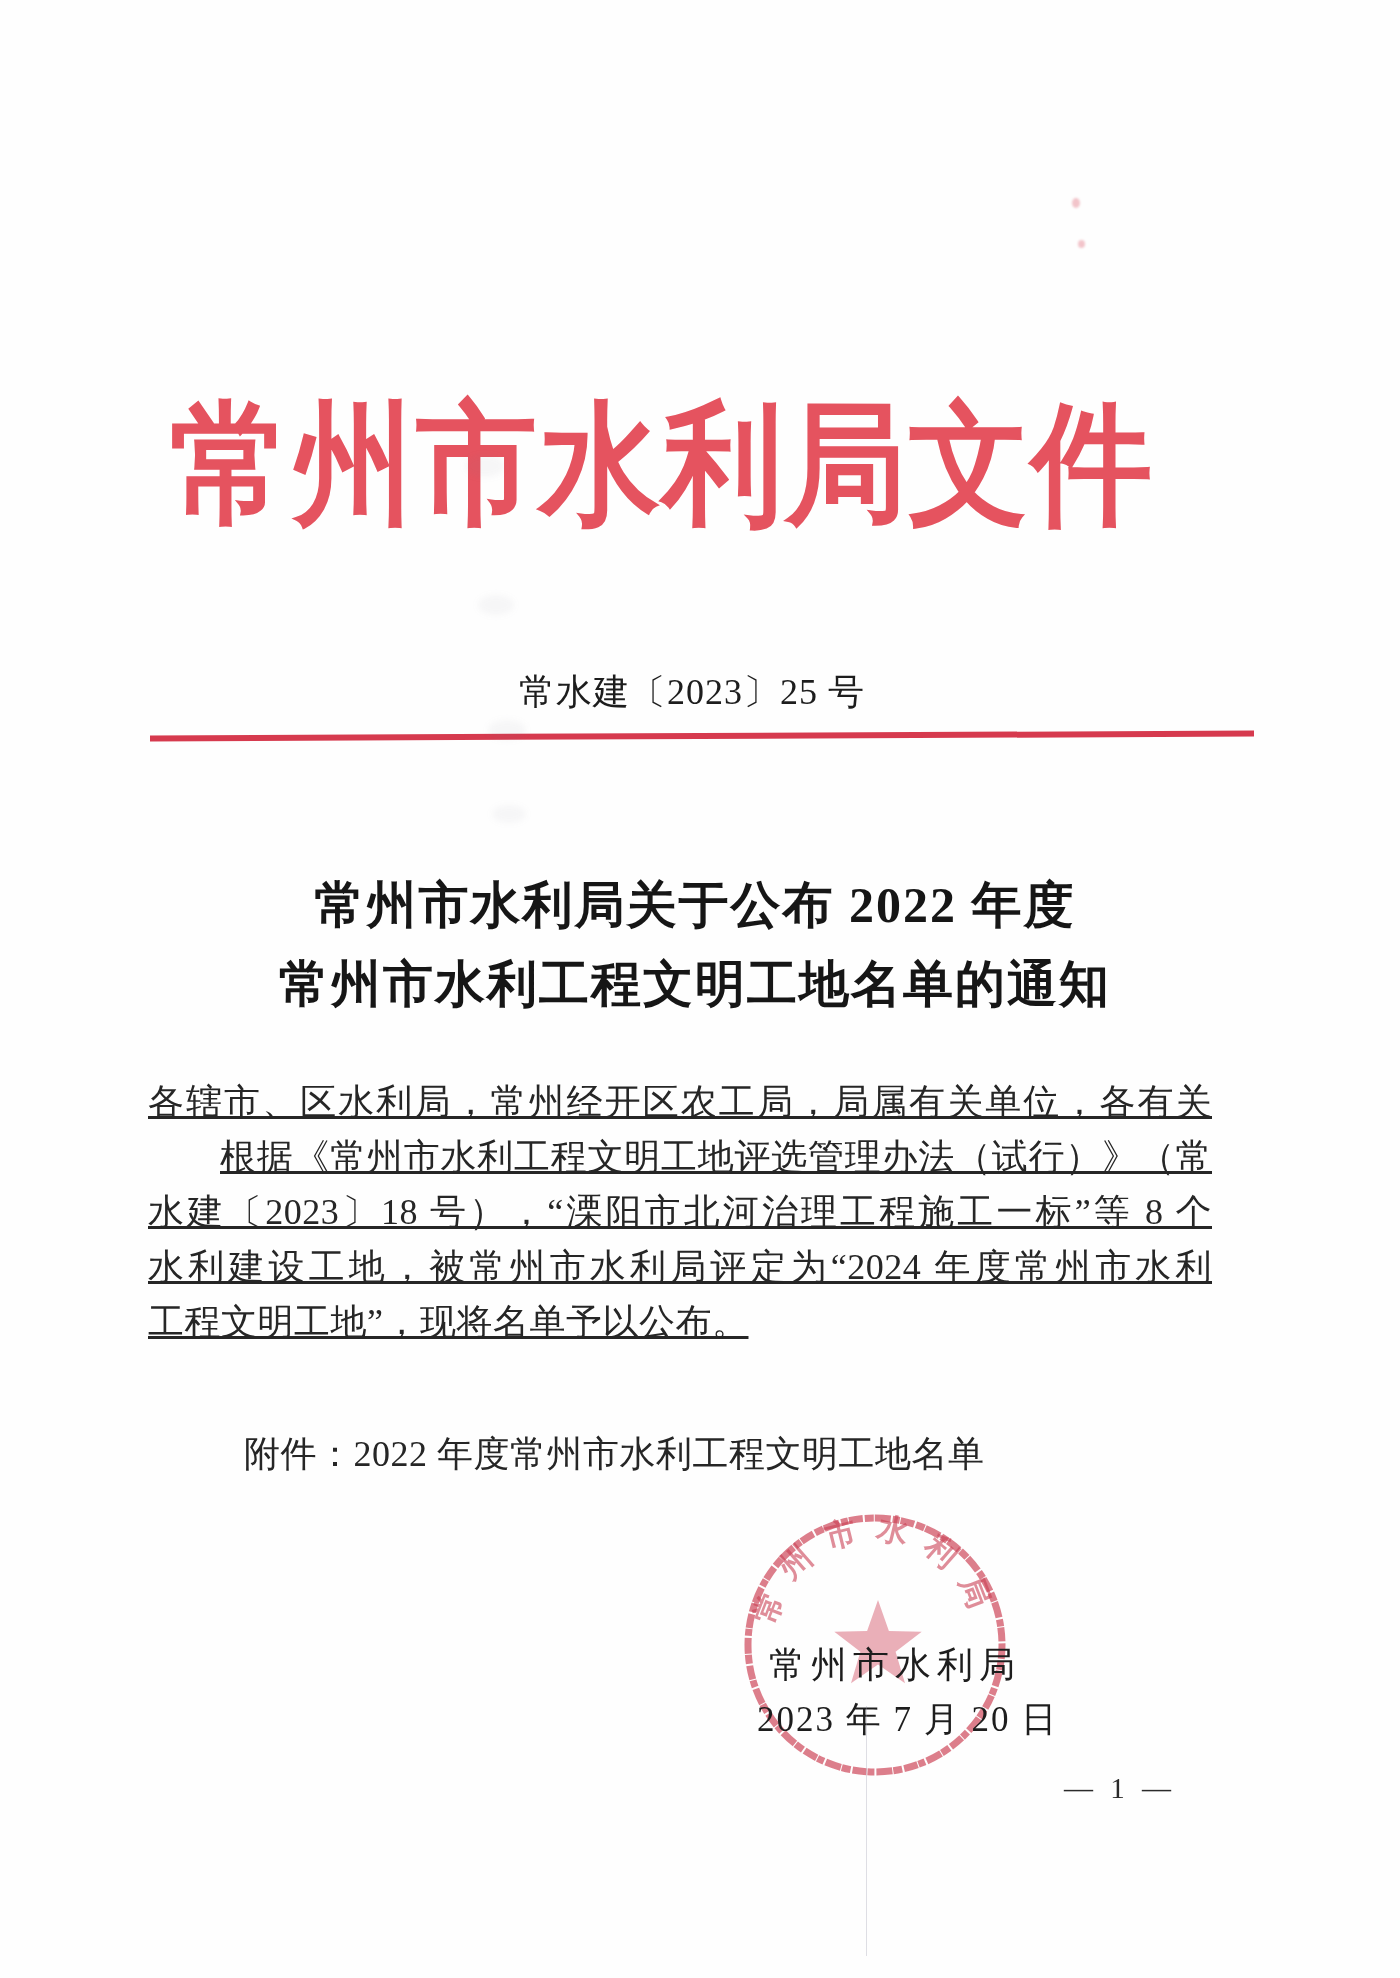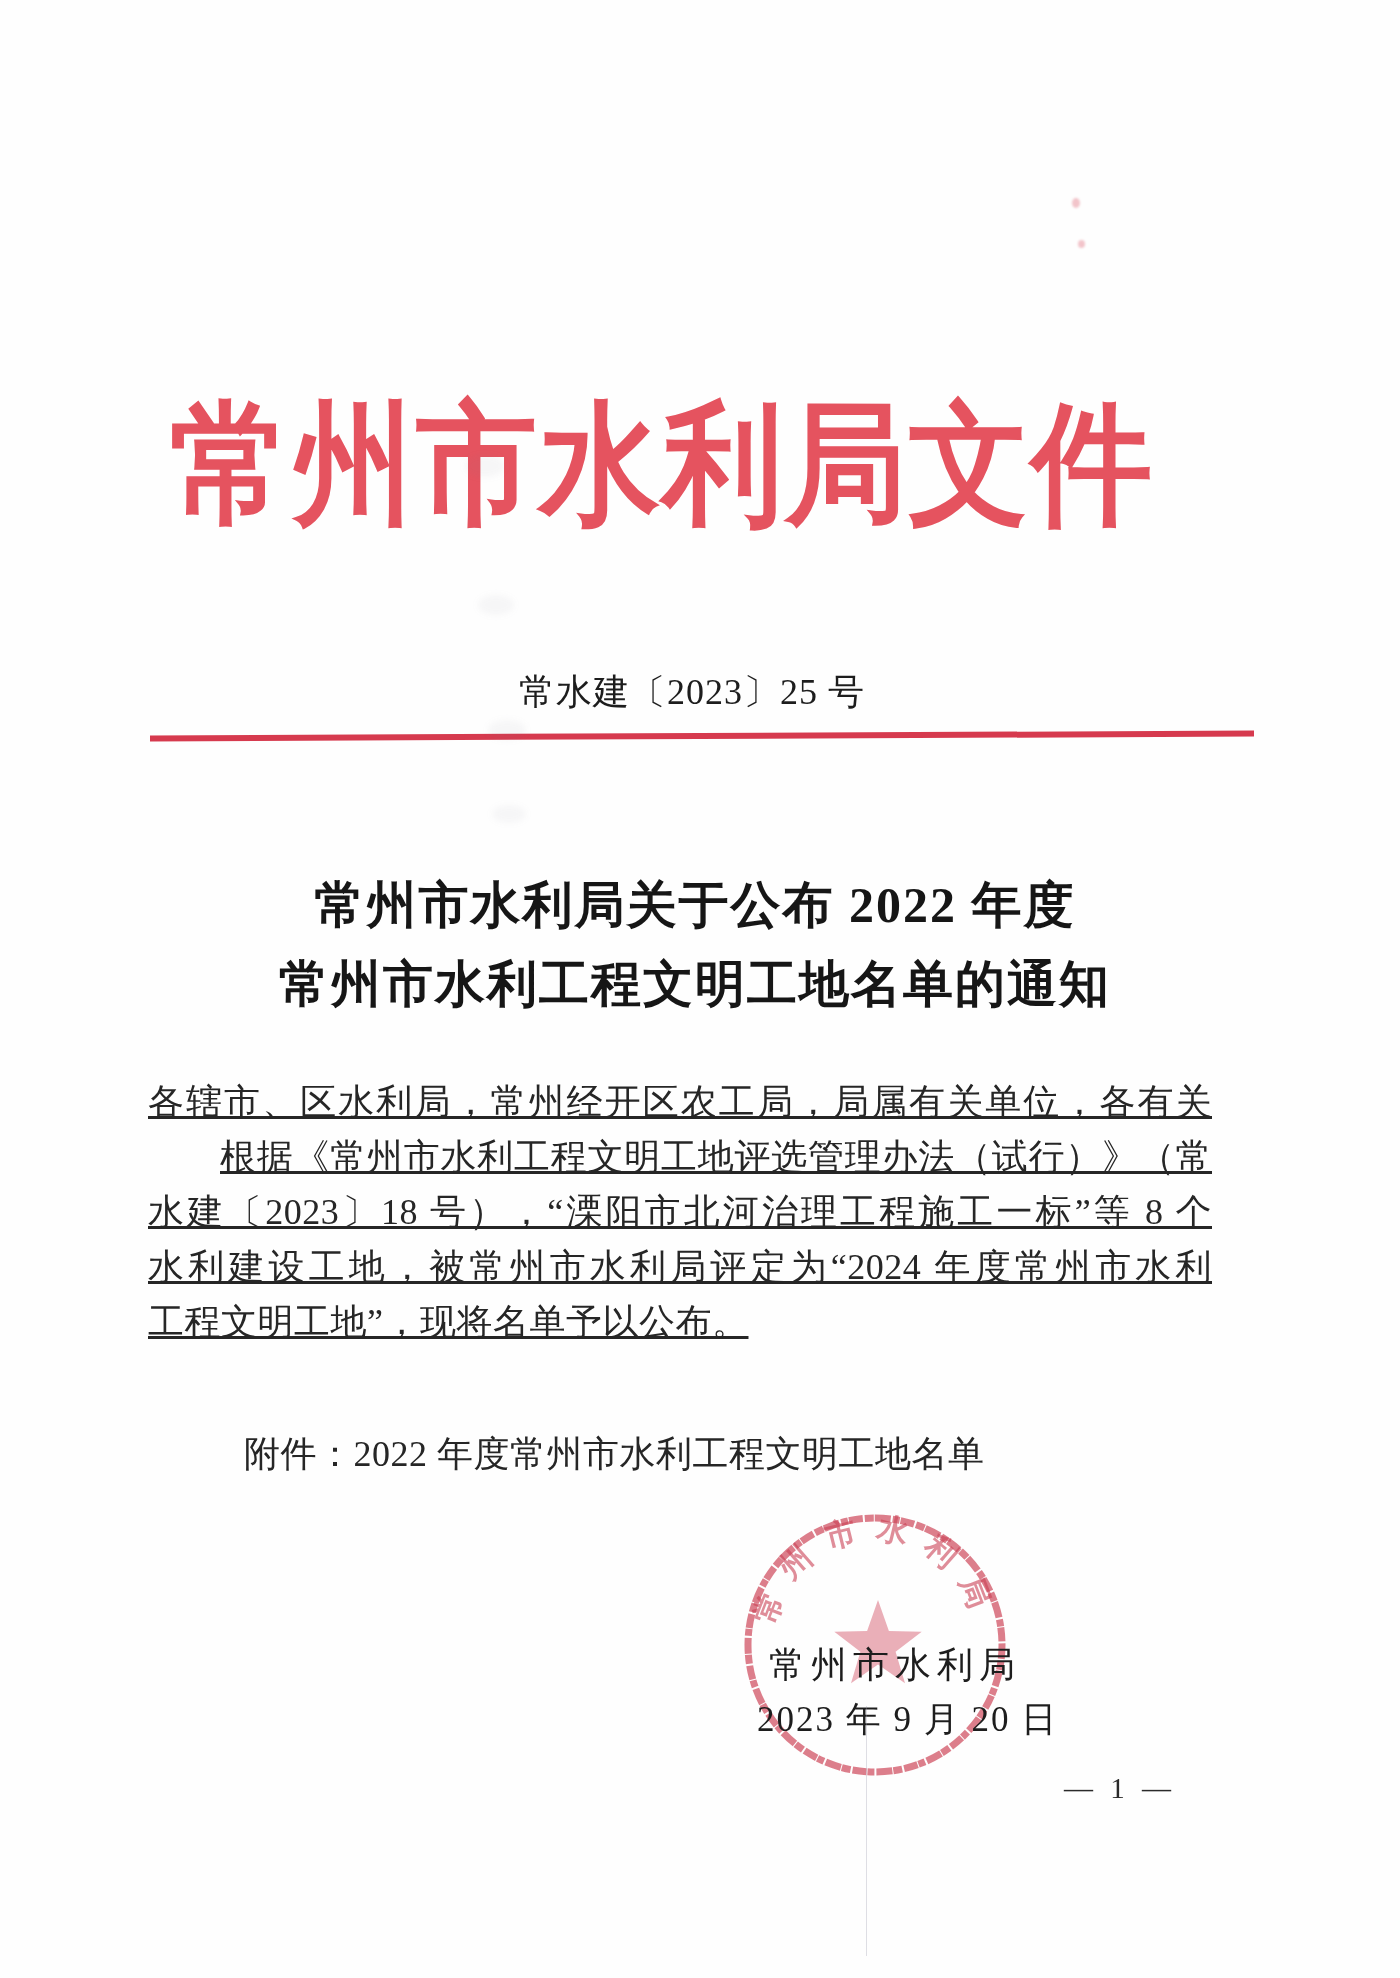--- a/index.html
+++ b/index.html
@@ -129,21 +129,21 @@
   <svg class="abs seal" viewBox="0 0 278 278" xmlns="http://www.w3.org/2000/svg">
     <circle cx="139" cy="139" r="127" fill="none" stroke="rgba(204,62,82,0.72)" stroke-width="7" stroke-dasharray="14 2 9 1 16 2 7 1"></circle>
     <polygon points="142,94 152.9,125 185.7,125.8 159.6,145.7 169,177.2 142,158.5 115,177.2 124.4,145.7 98.3,125.8 131.1,125" fill="rgba(206,64,86,0.45)"></polygon>
     <path id="sealArc" d="M 42,158 A 100,100 0 1 1 236,158" fill="none"></path>
     <text font-size="31" fill="rgba(198,50,72,0.60)" letter-spacing="17" font-family="Liberation Serif, DejaVu Serif, serif" font-weight="700">
       <textPath href="#sealArc" startOffset="50%" text-anchor="middle">常州市水利局</textPath>
     </text>
   </svg>
 
   <div class="abs sig-org">常州市水利局</div>
-  <div class="abs sig-date">2023 年 9 月 20 日</div>
+  <div class="abs sig-date">2023 年 7 月 20 日</div>
 
   <div class="abs page-number">— 1 —</div>
 
   <div class="abs scan-vline"></div>
   <div class="abs smudge" style="top:455px;left:465px;width:40px;height:22px;"></div>
   <div class="abs smudge" style="top:595px;left:478px;width:36px;height:20px;"></div>
   <div class="abs smudge" style="top:720px;left:488px;width:38px;height:20px;"></div>
   <div class="abs smudge" style="top:805px;left:492px;width:34px;height:18px;"></div>
   <div class="abs red-speck" style="top:198px;left:1072px;width:8px;height:10px;"></div>
   <div class="abs red-speck" style="top:240px;left:1078px;width:7px;height:8px;"></div>

